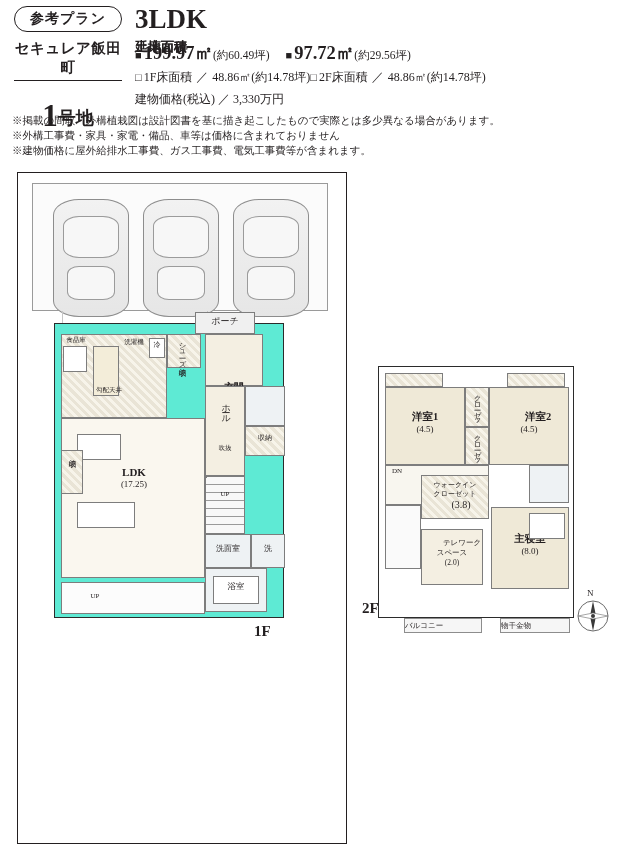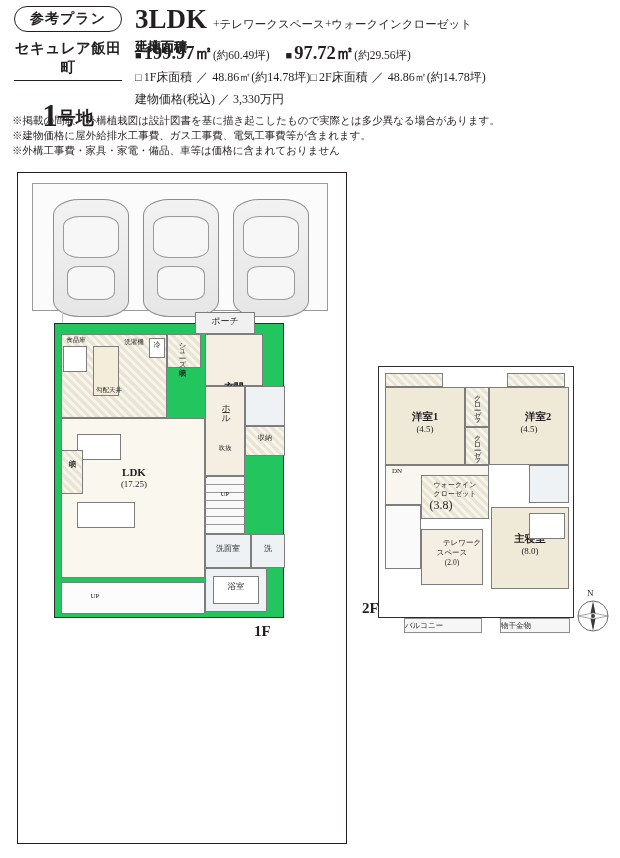--- a/index.html
+++ b/index.html
@@ -84,21 +84,21 @@
   .car.c3 { left:200px; top:15px; }
 
   .approach {
     position:absolute; left:44px; top:138px; width:146px; height:34px;
     border-left:1px solid #c6c6c6; border-right:1px solid #c6c6c6;
   }
 
   
   .bld1 {
     position:absolute; left:36px; top:150px; width:230px; height:295px;
-    border:1.4px solid #2b2b2b; background:#22c55e;
+    border:1.4px solid #2b2b2b; background:#5eead4;
   }
   .rm { position:absolute; border:1px solid #7d7d7d; }
   .lbl { position:absolute; text-align:center; font-size:9px; line-height:1.15; color:#231f20; }
   .lbl.b { font-weight:bold; }
   .vlbl { position:absolute; font-size:7.5px; writing-mode:vertical-rl; color:#231f20; }
   .hatch {
     background:repeating-linear-gradient(45deg,#e9e4d6 0 3px,#f7f4ea 3px 6px);
   }
   .tatami { background:#efe9d7; }
   .ldk { background:#faf7ef; }
@@ -141,21 +141,20 @@
     <div class="badge-name">セキュレア飯田町</div>
     <div class="badge-rule"></div>
     <div class="badge-lot">
       <span class="num">1</span><span class="unit">号地</span>
     </div>
   </div>
 
   <div class="spec">
     <div class="spec-title">
       <span>3LDK</span>
-      <span class="sub">+テレワークスペース+ウォークインクローゼット</span>
     </div>
 
     <div class="spec-row">
       <span class="mark">■</span>
       <span class="lbl">土地面積</span>
       <span class="big">199.97㎡</span>
       <span class="small">(約60.49坪)</span>
       <span class="gap"></span>
       <span class="mark">■</span>
       <span class="lbl">延床面積</span>
@@ -179,22 +178,22 @@
 
     <div class="spec-price">
       <span>建物価格(税込)</span>
       <span>／</span>
       <span>3,330万円</span>
     </div>
   </div>
 
   <div class="notes">
     <div>※掲載の間取・外構植栽図は設計図書を基に描き起こしたもので実際とは多少異なる場合があります。</div>
+    <div>※外構工事費・家具・家電・備品、車等は価格に含まれておりません</div>
     <div>※建物価格に屋外給排水工事費、ガス工事費、電気工事費等が含まれます。</div>
-    <div>※外構工事費・家具・家電・備品、車等は価格に含まれておりません</div>
   </div>
 </div>
 
 <div class="siteplan">
   <div class="site-inner">
 
     <div class="park-area">
       <div class="car c1"></div>
       <div class="car c2"></div>
       <div class="car c3"></div>
@@ -296,21 +295,21 @@
       <i style="top:46px"></i>
       <i style="top:54px"></i>
   </div>
   <div class="rm" style="left:6px; top:138px; width:36px; height:64px; background:#fafafa;"></div>
 
   <div class="rm wet" style="left:150px; top:98px; width:40px; height:38px;"></div>
 
   <div class="rm hatch" style="left:42px; top:108px; width:68px; height:44px;"></div>
   <div class="lbl" style="left:42px; top:114px; width:68px; font-size:7px;">ウォークイン</div>
   <div class="lbl" style="left:42px; top:123px; width:68px; font-size:7px;">クローゼット</div>
-  <div class="lbl" style="left:28px; top:132px; width:68px; font-size:12px;">(3.8)</div>
+  <div class="lbl" style="left:48px; top:132px; width:68px; font-size:10px;">(3.8)</div>
 
   <div class="rm wood" style="left:42px; top:162px; width:62px; height:56px;"></div>
   <div class="lbl" style="left:42px; top:172px; width:82px; font-size:7.5px;">テレワーク</div>
   <div class="lbl" style="left:42px; top:182px; width:62px; font-size:7.5px;">スペース</div>
   <div class="lbl" style="left:42px; top:192px; width:62px; font-size:7.5px;">(2.0)</div>
 
   <div class="rm tatami" style="left:112px; top:140px; width:78px; height:82px;"></div>
   <div class="lbl b" style="left:112px; top:166px; width:78px; font-size:10.5px;">主寝室</div>
   <div class="lbl" style="left:112px; top:179px; width:78px; font-size:9px;">(8.0)</div>
   <div class="rm" style="left:150px; top:146px; width:36px; height:26px; background:#fff;"></div>

